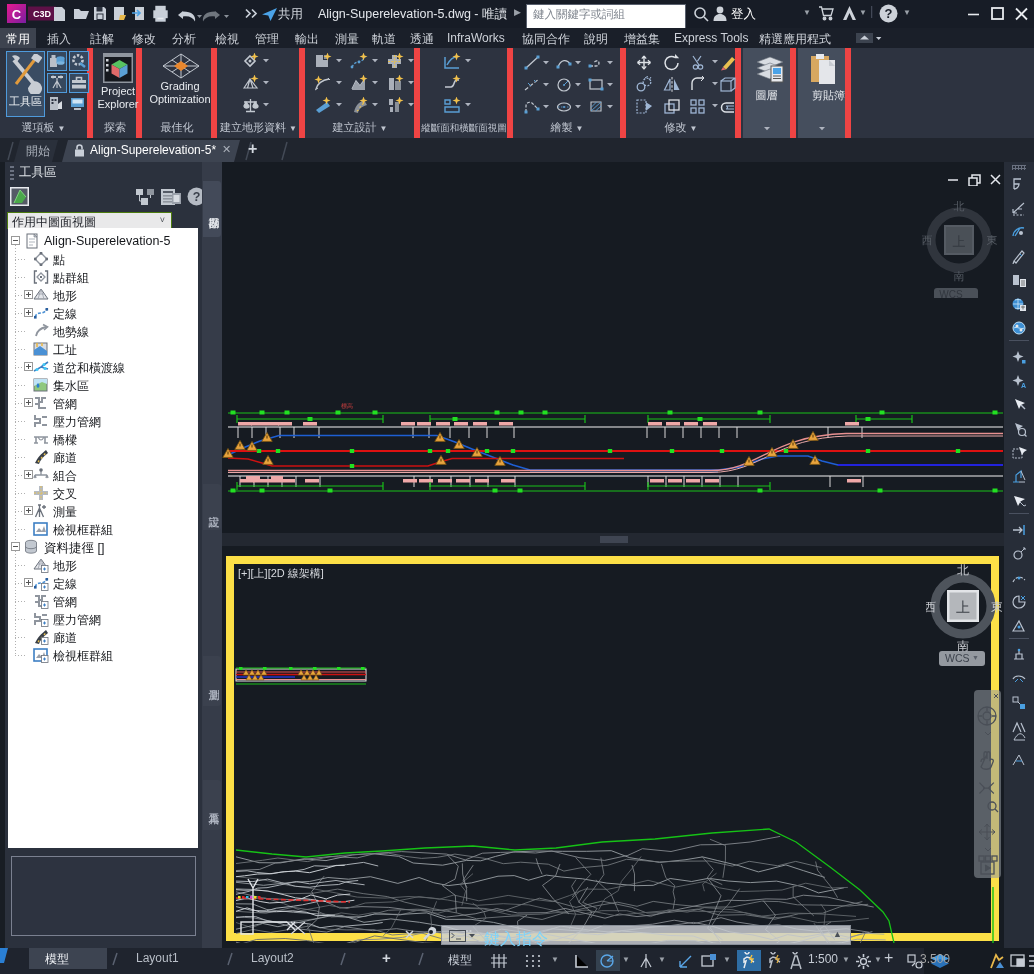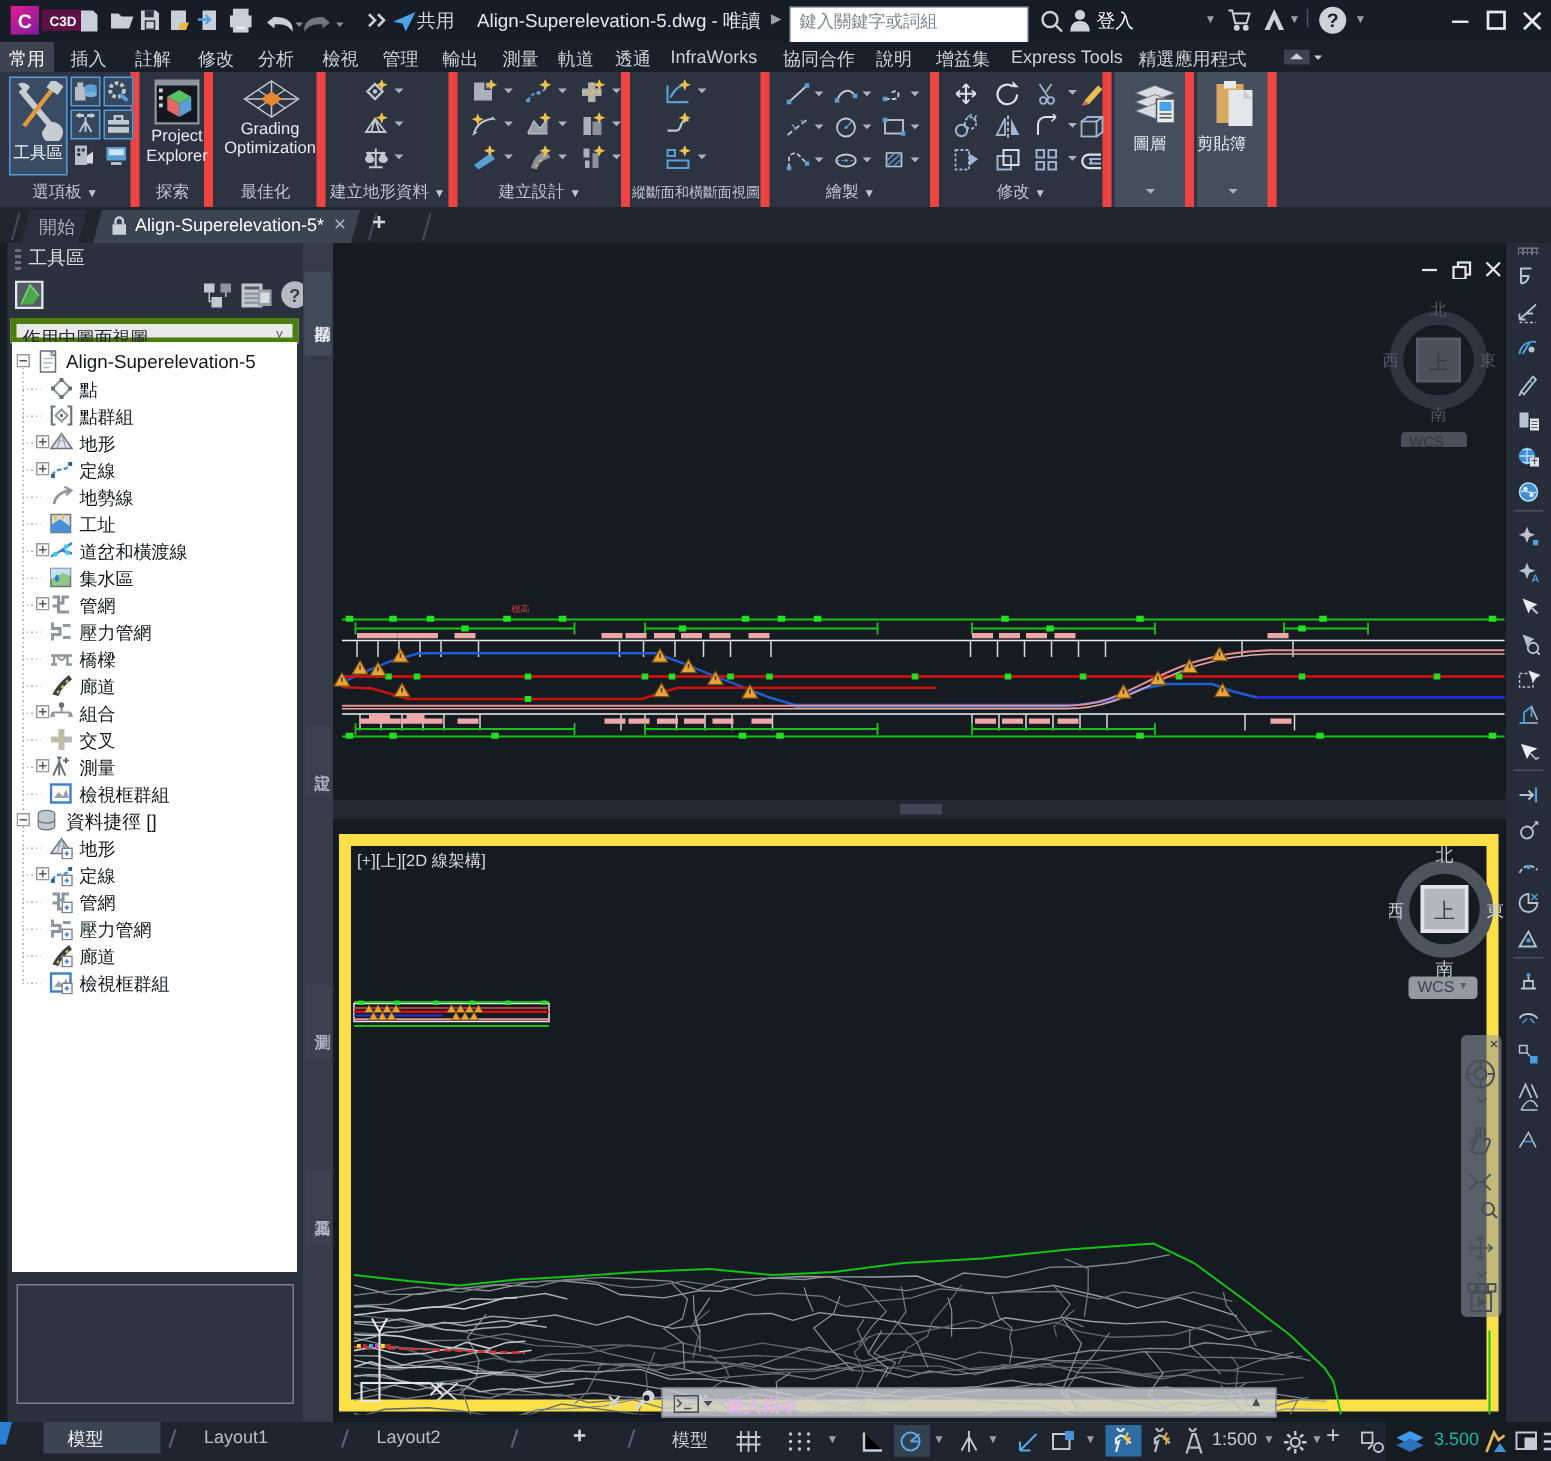--- a/index.html
+++ b/index.html
@@ -477,21 +477,21 @@
             <use href="#dn" x="1" y="1"></use>
           </svg></div>
   </div>
   <div class="rgroup lite" style="left:798px;width:53px">
     <svg class="abs" style="left:11px;top:5px" width="32" height="34" viewBox="0 0 32 34">
           <rect x="2" y="3" width="18" height="26" fill="#d8a860"></rect>
           <rect x="7" y="1" width="8" height="5" fill="#e8eaee"></rect>
           <path d="M10 7 h16 v24 h-16 z" fill="#e4e6ea"></path>
           <path d="M20 7 l6 6 h-6 z" fill="#c8ccd2"></path>
         </svg>
-    <div class="abs" style="left:0;top:40px;width:100%;text-align:left;font-size:11px;color:#e8ebef">剪貼簿</div>
+    <div class="abs" style="left:0;top:40px;width:100%;text-align:right;font-size:11px;color:#e8ebef">剪貼簿</div>
     <div class="abs" style="left:0;bottom:2px;width:100%;text-align:center"><svg width="8" height="6">
             <use href="#dn" x="1" y="1"></use>
           </svg></div>
   </div>
 </div>
 <div id="ftabs" class="abs">
   <svg class="abs" style="left:0;top:0" width="1034" height="24" viewBox="0 0 1034 24">
     <path d="M14 24 L20 2 H58 L52 24 Z" fill="#2a303b"></path>
     <path d="M62 24 L68 2 H240 L234 24 Z" fill="#3d4451"></path>
     <path d="M252 24 L258 2 H262 L256 24 Z" fill="#2a303b" opacity="0"></path>
@@ -529,21 +529,21 @@
           <rect x="3" y="8" width="10" height="1.6" fill="#8f959e"></rect>
           <rect x="3" y="11" width="10" height="1.6" fill="#8f959e"></rect>
           <rect x="3" y="14" width="10" height="1.6" fill="#8f959e"></rect>
           <rect x="12" y="6" width="9" height="11" fill="#9aa0aa"></rect>
           <rect x="13.5" y="8" width="6" height="7" fill="#d8dce2"></rect>
         </svg>
     <svg class="abs" style="left:182px;top:25px" width="19" height="19" viewBox="0 0 19 19">
           <circle cx="9.5" cy="9.5" r="9" fill="#b5bbc4"></circle>
           <text x="9.5" y="14" text-anchor="middle" font-size="12.5" font-weight="bold" fill="#3a404b">?</text>
         </svg>
-    <div class="abs" style="left:2px;top:50px;width:192px;height:17px;background:#e9e9ea;border:4px solid #4d7c0f">
+    <div class="abs" style="left:2px;top:50px;width:165px;height:17px;background:#e9e9ea;border:1px solid #4d7c0f">
       <span class="abs" style="left:4px;top:1px;font-size:12px;color:#22252b">作用中圖面視圖</span>
       <span class="abs" style="right:6px;top:2px;font-size:9px;color:#4a5056">˅</span>
     </div>
     <div id="tree">
           <div class="abs" style="left:7px;top:14px;width:1px;height:414px;background:repeating-linear-gradient(#b0b0b0 0 1px,transparent 1px 3px)"></div>
 <svg class="abs" style="left:3px;top:8px" width="9" height="9" viewBox="0 0 9 9">
             <rect x="0.5" y="0.5" width="8" height="8" fill="#fff" stroke="#999"></rect>
             <path d="M2 4.5 h5" stroke="#555" stroke-width="1"></path>
           </svg>
 <svg class="abs" style="left:16px;top:5px" width="16" height="16" viewBox="0 0 16 16">
@@ -1219,21 +1219,21 @@
               <circle cx="65.5" cy="13" r="1.1"></circle>
             </g>
       </svg>
 
       <div class="abs" style="left:207px;top:361px;width:410px;height:20px;background:rgba(204,207,212,0.82);border:1px solid #8a9099">
         <svg class="abs" style="left:7px;top:4px" width="28" height="12" viewBox="0 0 28 12">
               <rect x="0.5" y="0.5" width="16" height="11" fill="none" stroke="#464c55" stroke-width="1"></rect>
               <path d="M2.5 3 l2.5 2.5 -2.5 2.5 M7 9 h5" stroke="#464c55" stroke-width="1" fill="none"></path>
               <path d="M20 4 l3 3.5 3 -3.5 z" fill="#464c55"></path>
             </svg>
-        <span class="abs" style="left:42px;top:3px;font-size:12px;color:#f0abfc">鍵入指令</span>
+        <span class="abs" style="left:42px;top:3px;font-size:16px;color:#7dd3fc">鍵入指令</span>
         <span class="abs" style="right:8px;top:3px;font-size:9px;color:#4a5058">▲</span>
       </div>
     </div>
   </div>
   <div id="rtools" class="abs">
         <div class="abs" style="left:8px;top:3px;width:14px;height:5px;background:repeating-linear-gradient(90deg,#6a7180 0 1px,transparent 1px 3px),repeating-linear-gradient(#6a7180 0 1px,transparent 1px 3px)"></div>
 <svg class="abs" style="left:7px;top:14px" width="16" height="16" viewBox="0 0 16 16">
           <path d="M3 13 V3 h7 M3 8 h5 a5 5 0 0 1 -5 5" fill="none" stroke="#b9c2cf" stroke-width="1.3"></path>
         </svg>
 <svg class="abs" style="left:7px;top:38px" width="16" height="16" viewBox="0 0 16 16">
@@ -1415,21 +1415,21 @@
   <span class="it" style="left:884px;top:1px;color:#c6ccd5;font-size:16px">+</span>
   <svg class="abs" style="left:906px;top:5px" width="18" height="17" viewBox="0 0 18 17" fill="none" stroke="#c6ccd5" stroke-width="1.2">
         <rect x="2" y="2" width="7" height="7"></rect>
         <circle cx="13" cy="12" r="3"></circle>
         <path d="M6 13 l3 -3"></path>
       </svg>
   <svg class="abs" style="left:930px;top:5px" width="20" height="16" viewBox="0 0 20 16">
         <path d="M10 1 L19 5.5 L10 10 L1 5.5 Z" fill="#3d9be8"></path>
         <path d="M10 6 L19 10.5 L10 15 L1 10.5 Z" fill="#2a72b8"></path>
       </svg>
-  <span class="it" style="left:956px;top:4px;color:#14b8a6">3.500</span>
+  <span class="it" style="left:920px;top:4px;color:#a3a3a3">3.500</span>
   <svg class="abs" style="left:988px;top:4px" width="18" height="18" viewBox="0 0 18 18">
         <path d="M3 16 L8 3 l3 5 l4 -3" stroke="#e8b84b" stroke-width="1.8" fill="none"></path>
         <path d="M12 10 l4 6 h-8 z" fill="#4a90d4"></path>
       </svg>
   <svg class="abs" style="left:1010px;top:6px" width="15" height="13" viewBox="0 0 15 13" fill="none" stroke="#c6ccd5" stroke-width="1.3">
         <rect x="1" y="1" width="13" height="11"></rect>
         <rect x="7" y="5" width="7" height="7" fill="#c6ccd5"></rect>
       </svg>
   <svg class="abs" style="left:1029px;top:6px" width="5" height="14" viewBox="0 0 5 14" stroke="#c6ccd5" stroke-width="1.6">
         <path d="M0 2 h5 M0 7 h5 M0 12 h5"></path>

